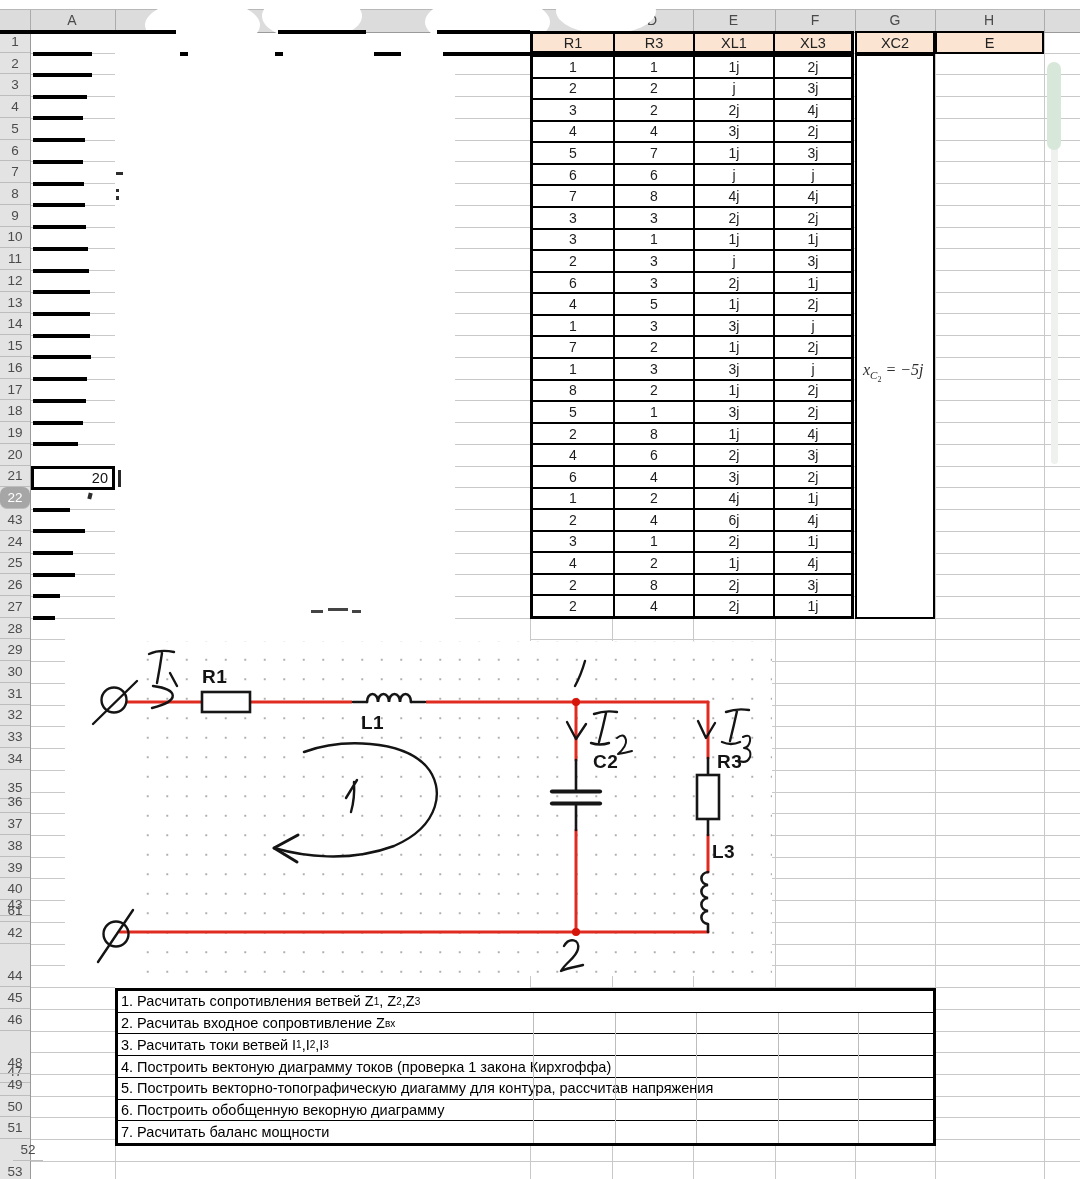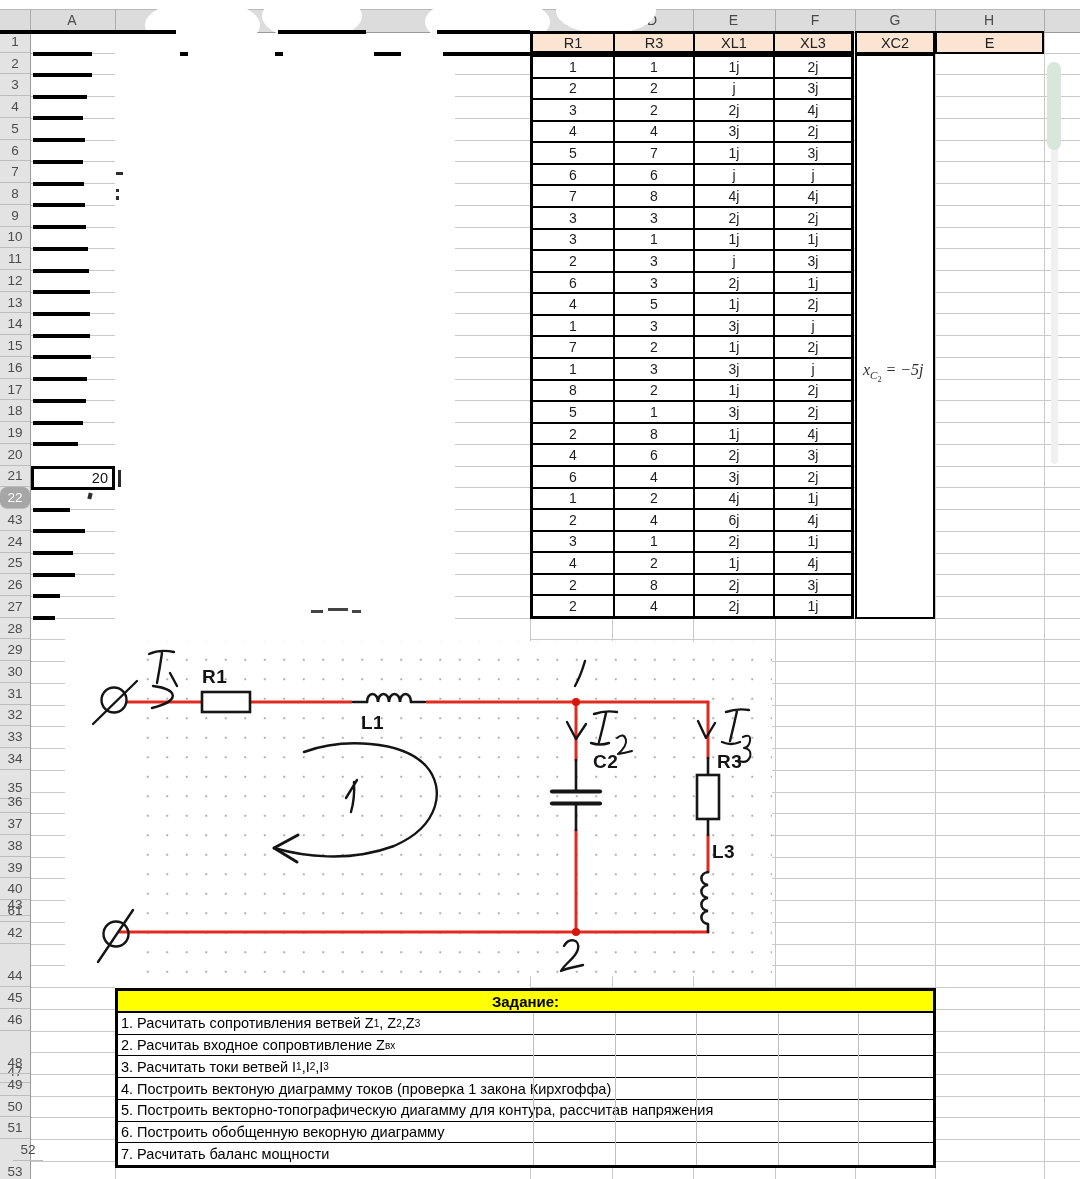--- a/index.html
+++ b/index.html
@@ -391,23 +391,20 @@
 
   <div class="mark" style="left:116px;top:172px;width:7px;height:3px;"></div>
   <div class="mark" style="left:116px;top:189px;width:3px;height:3px;"></div>
   <div class="mark" style="left:116px;top:196px;width:3px;height:4px;"></div>
   <div class="mark" style="left:88px;top:493px;width:4px;height:6px;transform:rotate(15deg);"></div>
   <div class="mark" style="left:311px;top:610px;width:12px;height:2.5px;background:#444;"></div>
   <div class="mark" style="left:328px;top:608px;width:20px;height:3px;background:#444;"></div>
   <div class="mark" style="left:352px;top:610px;width:9px;height:2.5px;background:#444;"></div>
 
   <div id="task">
-    <div id="task-header">
-        <span>Задание:</span>
-      </div>
     <div id="task-rows">
         <div class="task-row">
           <span>1. Расчитать сопротивления ветвей Z</span>
           <sub>1</sub>
           <span>, Z</span>
           <sub>2</sub>
           <span>,Z</span>
           <sub>3</sub>
         </div>
         <div class="task-row">

